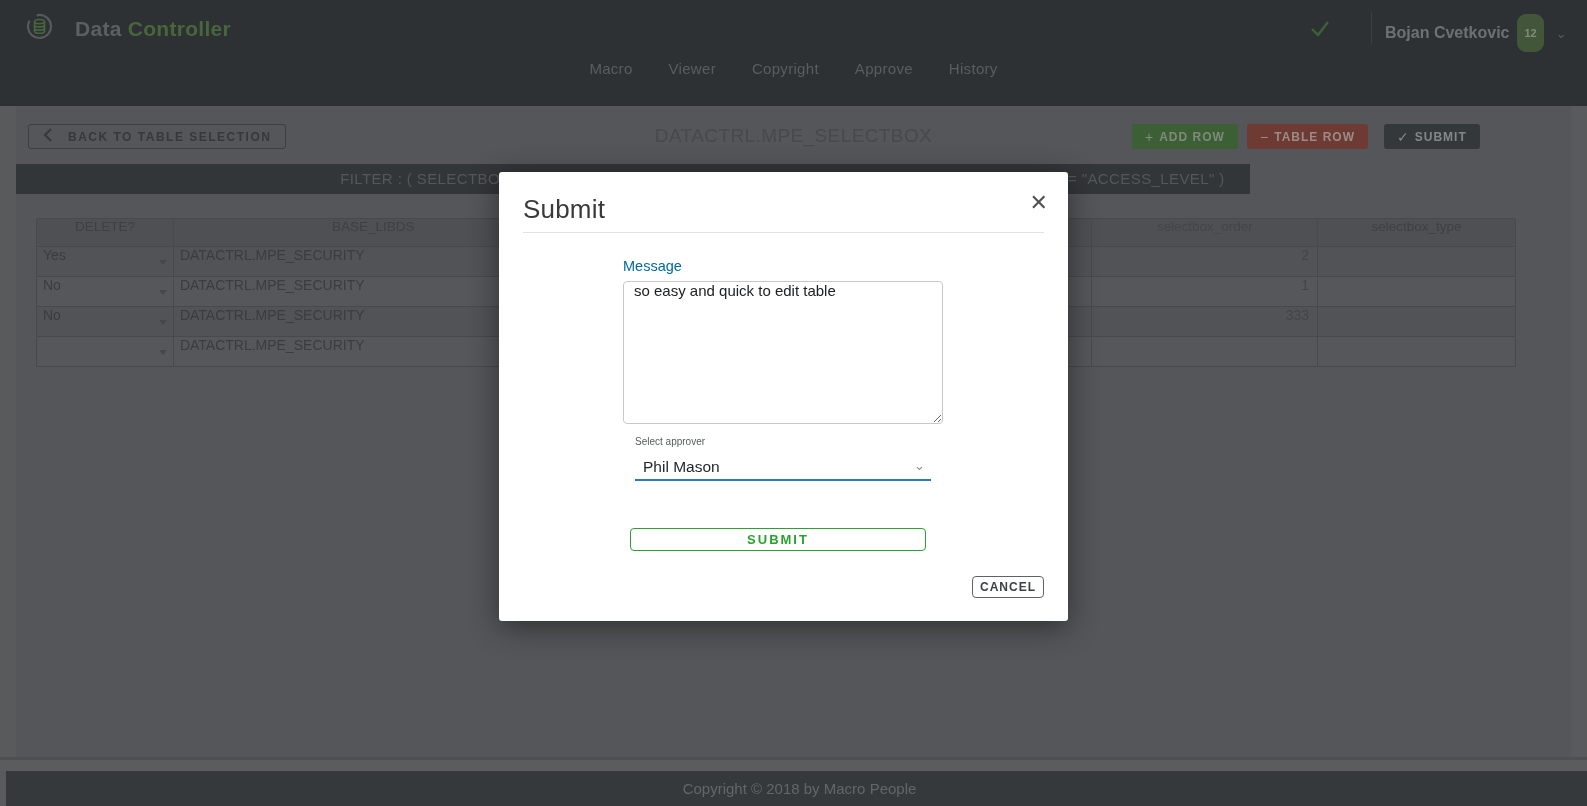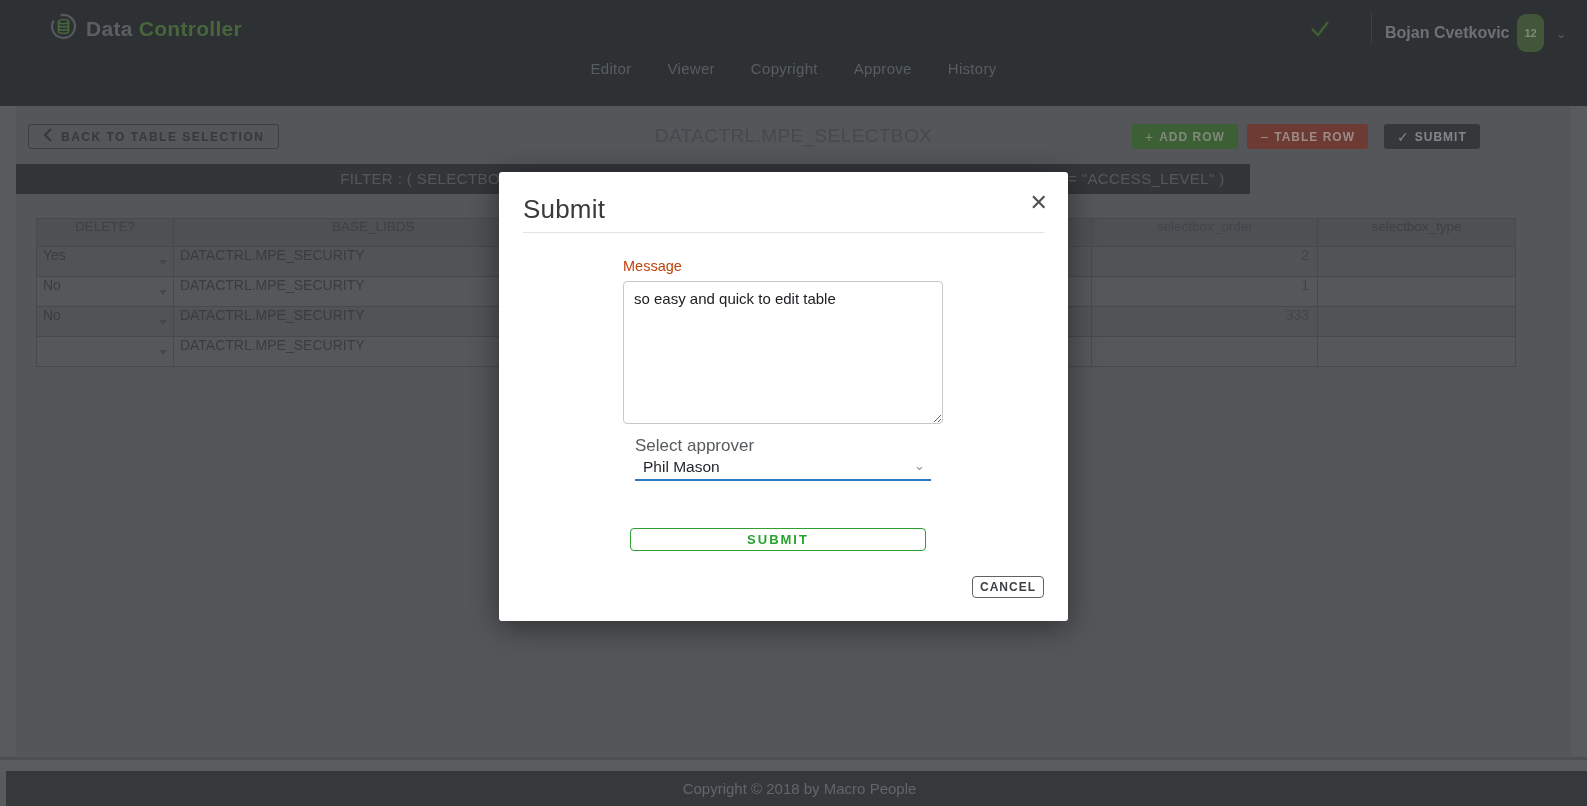--- a/index.html
+++ b/index.html
@@ -5,40 +5,40 @@
   * { box-sizing: border-box; margin: 0; padding: 0; }
   html,body { width:1587px; height:806px; overflow:hidden; }
   body {
     font-family: "Liberation Sans", sans-serif;
     background:#595a5c;
     position:relative;
   }
 
   
   .app-header { position:absolute; top:0; left:0; width:1587px; height:106px; background:#2e3134; }
-  .logo { position:absolute; left:50px; top:13px; display:flex; align-items:center; gap:9px; }
+  .logo { position:absolute; left:26px; top:13px; display:flex; align-items:center; gap:22px; }
   .logo-text { font-size:21px; font-weight:bold; letter-spacing:.3px; }
   .logo-data { color:#5b5f63; }
   .logo-ctrl { color:#48663c; margin-left:6px; }
   .hdr-check { position:absolute; left:1308px; top:16px; }
   .hdr-divider { position:absolute; left:1371px; top:12px; width:1px; height:32px; background:#3c4044; }
   .user-menu { position:absolute; left:1385px; top:14px; display:flex; align-items:center; gap:8px; cursor:pointer; }
   .user-name { color:#6d7175; font-size:16px; font-weight:bold; }
   .user-badge { background:#42573a; color:#7e8d76; font-size:11px; font-weight:bold; border-radius:9px; padding:13px 7px; }
   .user-chev { color:#595d61; font-size:13px; margin-left:4px; }
   .nav-tabs { position:absolute; left:0; top:60px; width:100%; display:flex; justify-content:center; gap:36px; }
   .nav-tab { color:#585d61; font-size:15px; letter-spacing:.3px; cursor:pointer; }
 
   
   .content-inner { position:absolute; left:16px; top:106px; width:1555px; height:651px; background:#545659; }
 
   .back-btn { position:absolute; left:28px; top:124px; height:25px; padding:0 14px;
     border:1px solid #3b3f42; border-radius:3px; background:transparent;
     color:#35393c; font-size:12px; font-weight:600; letter-spacing:1.5px;
-    display:flex; align-items:center; gap:9px; font-family:inherit; cursor:pointer; }
+    display:flex; align-items:center; gap:16px; font-family:inherit; cursor:pointer; }
   .page-title { position:absolute; left:0; top:125px; width:1587px; text-align:center;
     color:#46494d; font-size:19px; letter-spacing:.4px; }
   .tb-btn { position:absolute; top:124px; height:25px; border:none; border-radius:3px;
     font-size:12px; font-weight:600; letter-spacing:1px; font-family:inherit;
     display:flex; align-items:center; gap:5px; padding:0 13px; cursor:pointer; }
   .tb-add    { left:1132px; background:#3c5f36; color:#7f8a79; }
   .tb-remove { left:1247px; background:#6e3b34; color:#9b8b87; }
   .tb-submit { left:1384px; background:#35383b; color:#83878b; }
   .tb-glyph  { font-size:14px; font-weight:400; }
 
@@ -70,25 +70,25 @@
   .app-footer { position:absolute; left:6px; top:771px; width:1587px; height:35px; background:#36393c;
     color:#62666a; font-size:15px; display:flex; align-items:center; justify-content:center; }
 
   
   .modal { position:absolute; left:499px; top:172px; width:569px; height:449px;
     background:#ffffff; border-radius:3px; box-shadow:0 6px 30px rgba(0,0,0,.45); }
   .modal-title { position:absolute; left:24px; top:22px; font-size:26px; color:#3a3a3a; letter-spacing:.2px; }
   .modal-close { position:absolute; right:20px; top:20px; font-size:22px; color:#505356;
     background:none; border:none; cursor:pointer; line-height:1; font-family:inherit; font-weight:300; }
   .modal-divider { position:absolute; left:24px; right:24px; top:60px; height:1px; background:#e2e2e2; }
-  .msg-label { position:absolute; left:124px; top:86px; font-size:14.5px; color:#c2410c; }
+  .msg-label { position:absolute; left:124px; top:86px; font-size:14.5px; color:#0369a1; }
   .msg-area { position:absolute; left:124px; top:109px; width:320px; height:143px;
-    border:1px solid #c8c8c8; border-radius:4px; padding:8px 10px; resize:both;
+    border:1px solid #c8c8c8; border-radius:4px; padding:0 10px; resize:both;
     font-family:"Liberation Sans", sans-serif; font-size:15px; color:#202124; outline:none; }
-  .appr-label { position:absolute; left:136px; top:264px; font-size:17px; color:#575b5e; }
+  .appr-label { position:absolute; left:136px; top:264px; font-size:10px; color:#575b5e; }
   .appr-select { position:absolute; left:136px; top:283px; width:296px; height:26px;
     border-bottom:2px solid #2a79c8; cursor:pointer; display:flex; align-items:center; }
   .appr-value { font-size:15.5px; color:#1f2328; padding-left:8px; }
   .appr-chev { position:absolute; right:6px; top:3px; color:#8a8f94; font-size:13px; }
   .modal-submit { position:absolute; left:131px; top:356px; width:296px; height:23px;
     background:#ffffff; border:1.5px solid #2f9e33; border-radius:4px; color:#2aa32e;
     font-size:13px; font-weight:bold; letter-spacing:2px; font-family:inherit; cursor:pointer; }
   .modal-cancel { position:absolute; left:473px; top:404px; width:72px; height:22px;
     background:#ffffff; border:1px solid #5f6368; border-radius:4px; color:#3c4043;
     font-size:12px; font-weight:600; letter-spacing:1px; font-family:inherit; cursor:pointer; }
@@ -121,21 +121,21 @@
     </span>
     <span class="hdr-divider"></span>
 
     <div class="user-menu">
       <span class="user-name">Bojan Cvetkovic</span>
       <span class="user-badge">12</span>
       <span class="user-chev">⌄</span>
     </div>
 
     <nav class="nav-tabs">
-      <span class="nav-tab">Editor</span>
+      <span class="nav-tab">Macro</span>
       <span class="nav-tab">Viewer</span>
       <span class="nav-tab">Copyright</span>
       <span class="nav-tab">Approve</span>
       <span class="nav-tab">History</span>
     </nav>
   </header>
 
   <button class="back-btn">
     <span>
       <svg width="9" height="14" viewBox="0 0 9 14">

